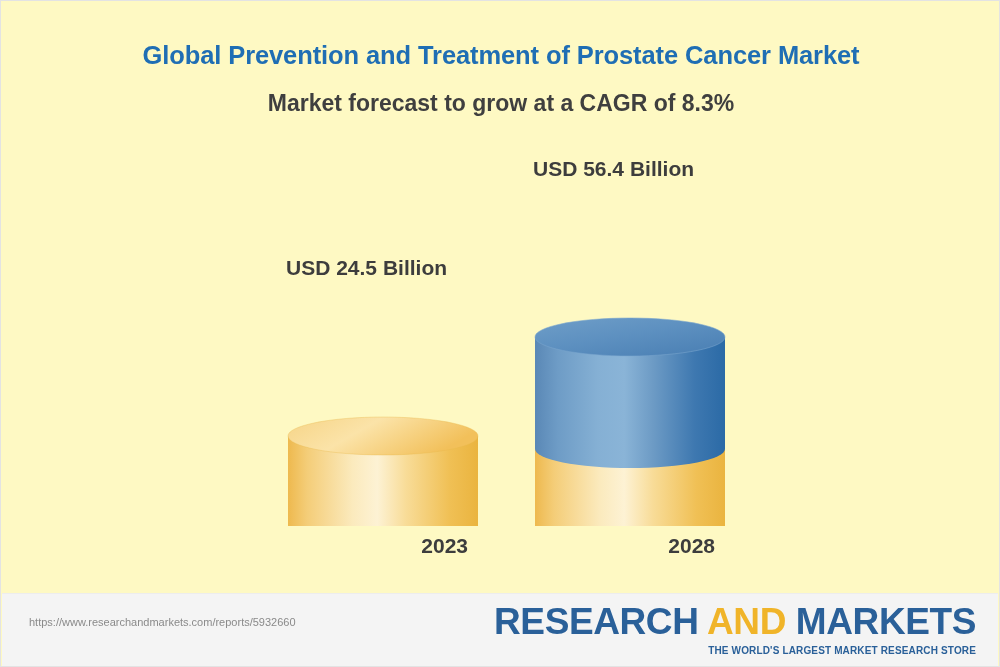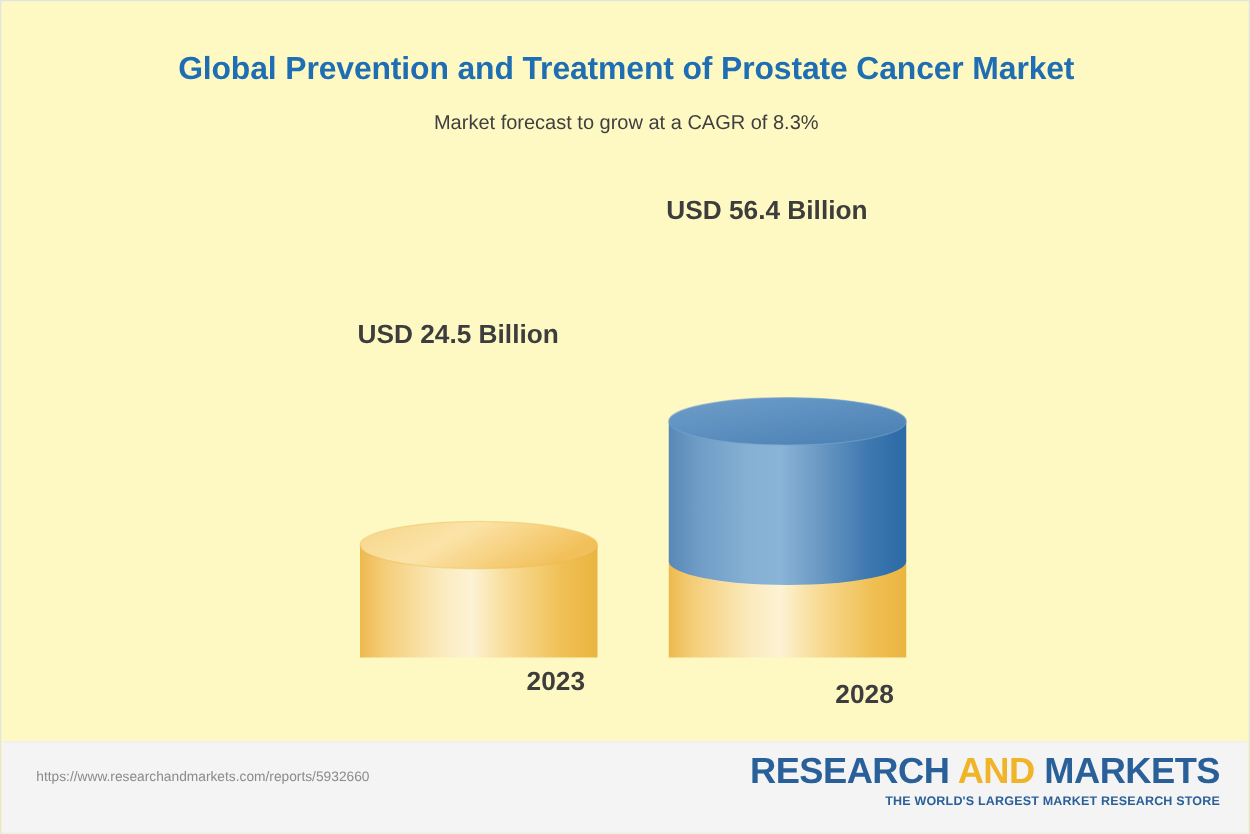--- a/index.html
+++ b/index.html
@@ -33,22 +33,22 @@
     color: #1f6eb4;
     letter-spacing: -0.1px;
     white-space: nowrap;
   }
   #chart-subtitle {
     position: absolute;
     left: 0;
     top: 89px;
     width: 1000px;
     text-align: center;
-    font-size: 16px;
-    font-weight: normal;
+    font-size: 23px;
+    font-weight: bold;
     color: #3f3f3f;
     white-space: nowrap;
   }
 
   
   #plot-area {
     position: absolute;
     left: 0;
     top: 130px;
     width: 1000px;
@@ -94,21 +94,21 @@
     color: #8a8a8a;
     white-space: nowrap;
   }
   #brand-logo {
     position: absolute;
     right: 22px;
     top: 7px;
     text-align: right;
   }
   #brand-name {
-    font-size: 29px;
+    font-size: 37px;
     font-weight: bold;
     color: #2a6099;
     letter-spacing: -0.4px;
     white-space: nowrap;
   }
   #brand-name .accent {
     color: #f0b429;
   }
   #brand-tagline {
     margin-top: 2px;
@@ -202,21 +202,21 @@
       <ellipse cx="122" cy="446" rx="98" ry="17" fill="url(#shadow2028)"></ellipse>
 
       <path d="M12,255 L12,435 A95,19 0 0 0 202,435 L202,255 Z" fill="url(#yellowBody2028)"></path>
 
       <path d="M12,143 L12,255 A95,19 0 0 0 202,255 L202,143 Z" fill="url(#blueBody2028)"></path>
 
       <ellipse cx="107" cy="143" rx="95" ry="19" fill="url(#blueTop2028)"></ellipse>
       <ellipse cx="107" cy="143" rx="95" ry="19" fill="none" stroke="#7aa6cd" stroke-opacity="0.55" stroke-width="1"></ellipse>
     </svg>
 
-    <div class="category-label" style="left:532px; top:403px; width:182px;margin-top:10px;">2028</div>
+    <div class="category-label" style="left:532px; top:403px; width:182px;">2028</div>
 
   </div>
 
   <div id="footer">
     <div id="source-url">https://www.researchandmarkets.com/reports/5932660</div>
 
     <div id="brand-logo">
       <div id="brand-name"><span>RESEARCH </span><span class="accent">AND</span><span> MARKETS</span></div>
       <div id="brand-tagline">THE WORLD'S LARGEST MARKET RESEARCH STORE</div>
     </div>

